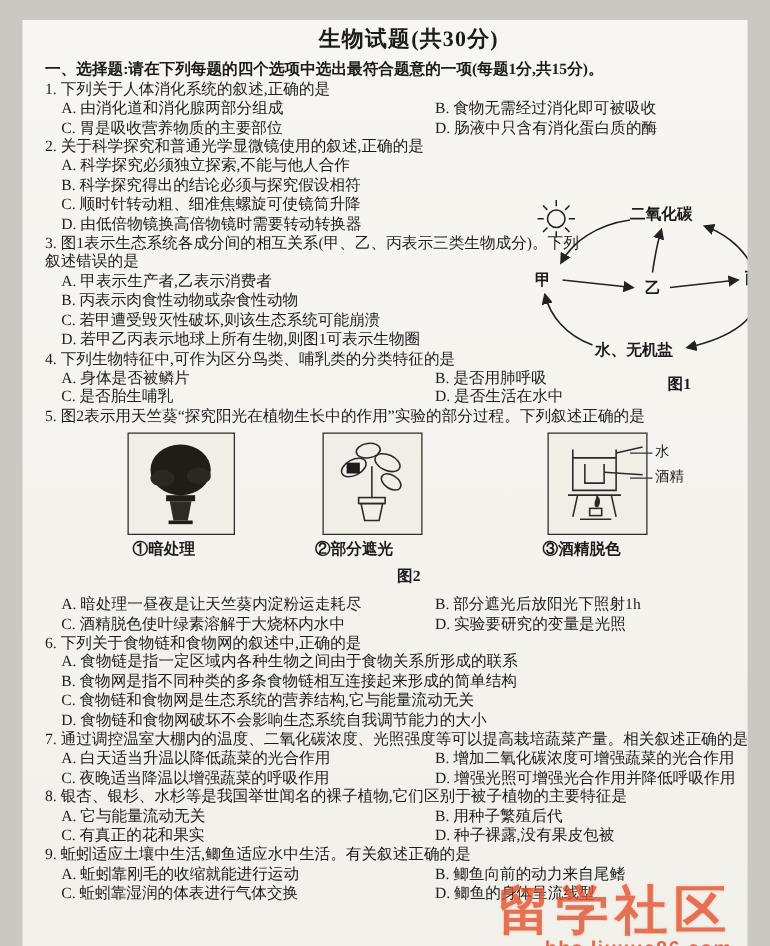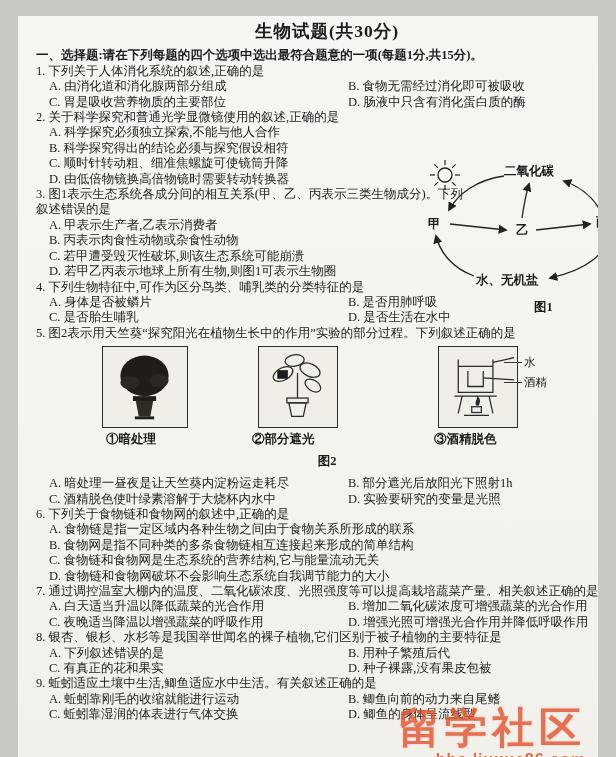--- a/index.html
+++ b/index.html
@@ -177,21 +177,21 @@
         <span class="opt">A. 白天适当升温以降低蔬菜的光合作用</span>
         <span class="opt">B. 增加二氧化碳浓度可增强蔬菜的光合作用</span>
         <span class="opt">C. 夜晚适当降温以增强蔬菜的呼吸作用</span>
         <span class="opt">D. 增强光照可增强光合作用并降低呼吸作用</span>
       </div>
     </div>
 
     <div class="q">
       <div class="stem">8. 银杏、银杉、水杉等是我国举世闻名的裸子植物,它们区别于被子植物的主要特征是</div>
       <div class="opts cols">
-        <span class="opt">A. 下列叙述错误的是</span>
+        <span class="opt">A. 它与能量流动无关</span>
         <span class="opt">B. 用种子繁殖后代</span>
         <span class="opt">C. 有真正的花和果实</span>
         <span class="opt">D. 种子裸露,没有果皮包被</span>
       </div>
     </div>
 
     <div class="q">
       <div class="stem">9. 蚯蚓适应土壤中生活,鲫鱼适应水中生活。有关叙述正确的是</div>
       <div class="opts cols">
         <span class="opt">A. 蚯蚓靠刚毛的收缩就能进行运动</span>

